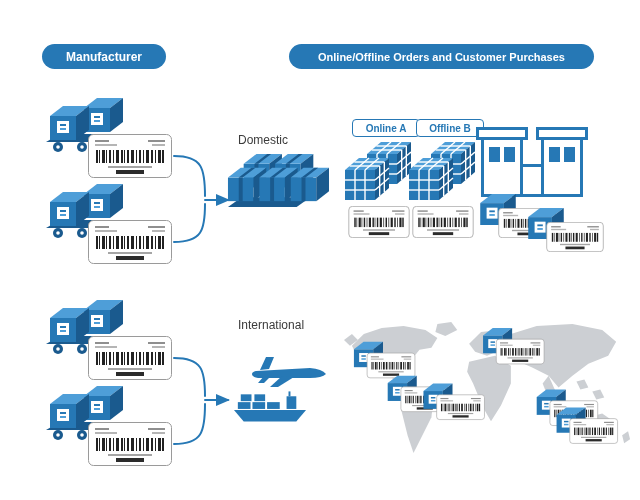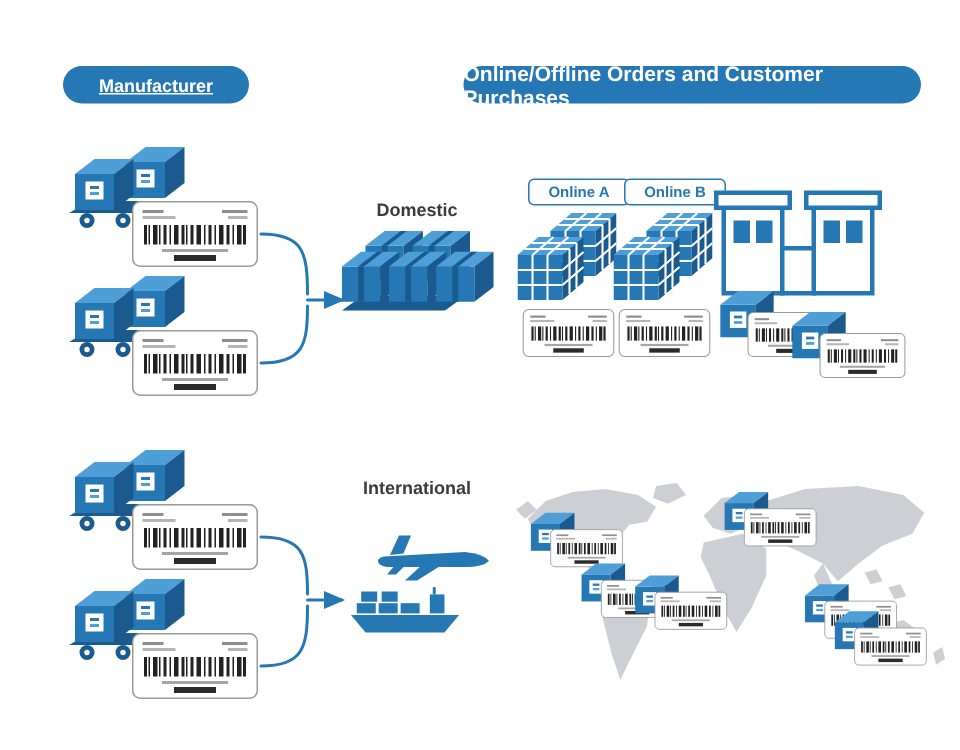--- a/index.html
+++ b/index.html
@@ -4,25 +4,25 @@
 <style>
   * { margin:0; padding:0; box-sizing:border-box; }
   html,body { background:#fff; font-family:"Liberation Sans", sans-serif; }
   .canvas { position:relative; width:640px; height:500px; background:#fff; overflow:hidden; }
   .abs { position:absolute; }
   .pill {
     position:absolute; height:25px; border-radius:13px;
     background:var(--primary,#2678b5); color:#fff; font-weight:bold;
     display:flex; align-items:center; justify-content:center;
   }
-  .pill-left  { left:42px;  top:44px; width:124px; font-size:12px;text-decoration:underline; }
-  .pill-right { left:309px; top:44px; width:305px; font-size:14px; }
+  .pill-left  { left:42px;  top:44px; width:124px; font-size:12px; }
+  .pill-right { left:289px; top:44px; width:305px; font-size:11px; }
   .flow-label {
-    position:absolute; width:80px; text-align:center;
-    font-size:12px; font-weight:700; color:var(--text-dark,#3b3b3b);
+    position:absolute; width:80px; 
+    font-size:12px; font-weight:400; color:var(--text-dark,#3b3b3b);
   }
   .chip {
     position:absolute; width:68px; height:18px; background:#fff;
     border:1.5px solid var(--primary,#2678b5); border-radius:4px;
     color:var(--primary,#2678b5); font-size:10px; font-weight:bold;
     display:flex; align-items:center; justify-content:center;
   }
 </style>
 </head>
 <body>
@@ -231,21 +231,21 @@
 
   <div class="flow-label" style="left:238px;top:318px">International</div>
   <svg class="abs" style="left:248px;top:352px" width="80" height="38" viewBox="0 0 80 38">
       <use href="#def-plane"></use>
     </svg>
   <svg class="abs" style="left:232px;top:390px" width="76" height="34" viewBox="0 0 78 34">
       <use href="#def-ship"></use>
     </svg>
 
   <div class="chip" style="left:352px;top:119px">Online A</div>
-  <div class="chip" style="left:416px;top:119px">Online B</div>
+  <div class="chip" style="left:416px;top:119px">Offline B</div>
 
   <svg class="abs" style="left:345px;top:142px" width="66" height="60" viewBox="0 0 66 60">
       <use href="#def-cubestack"></use>
     </svg>
   <svg class="abs" style="left:409px;top:142px" width="66" height="60" viewBox="0 0 66 60">
       <use href="#def-cubestack"></use>
     </svg>
   <svg class="abs" style="left:348px;top:206px" width="62" height="32" viewBox="0 0 84 44">
       <use href="#def-label"></use>
     </svg>

